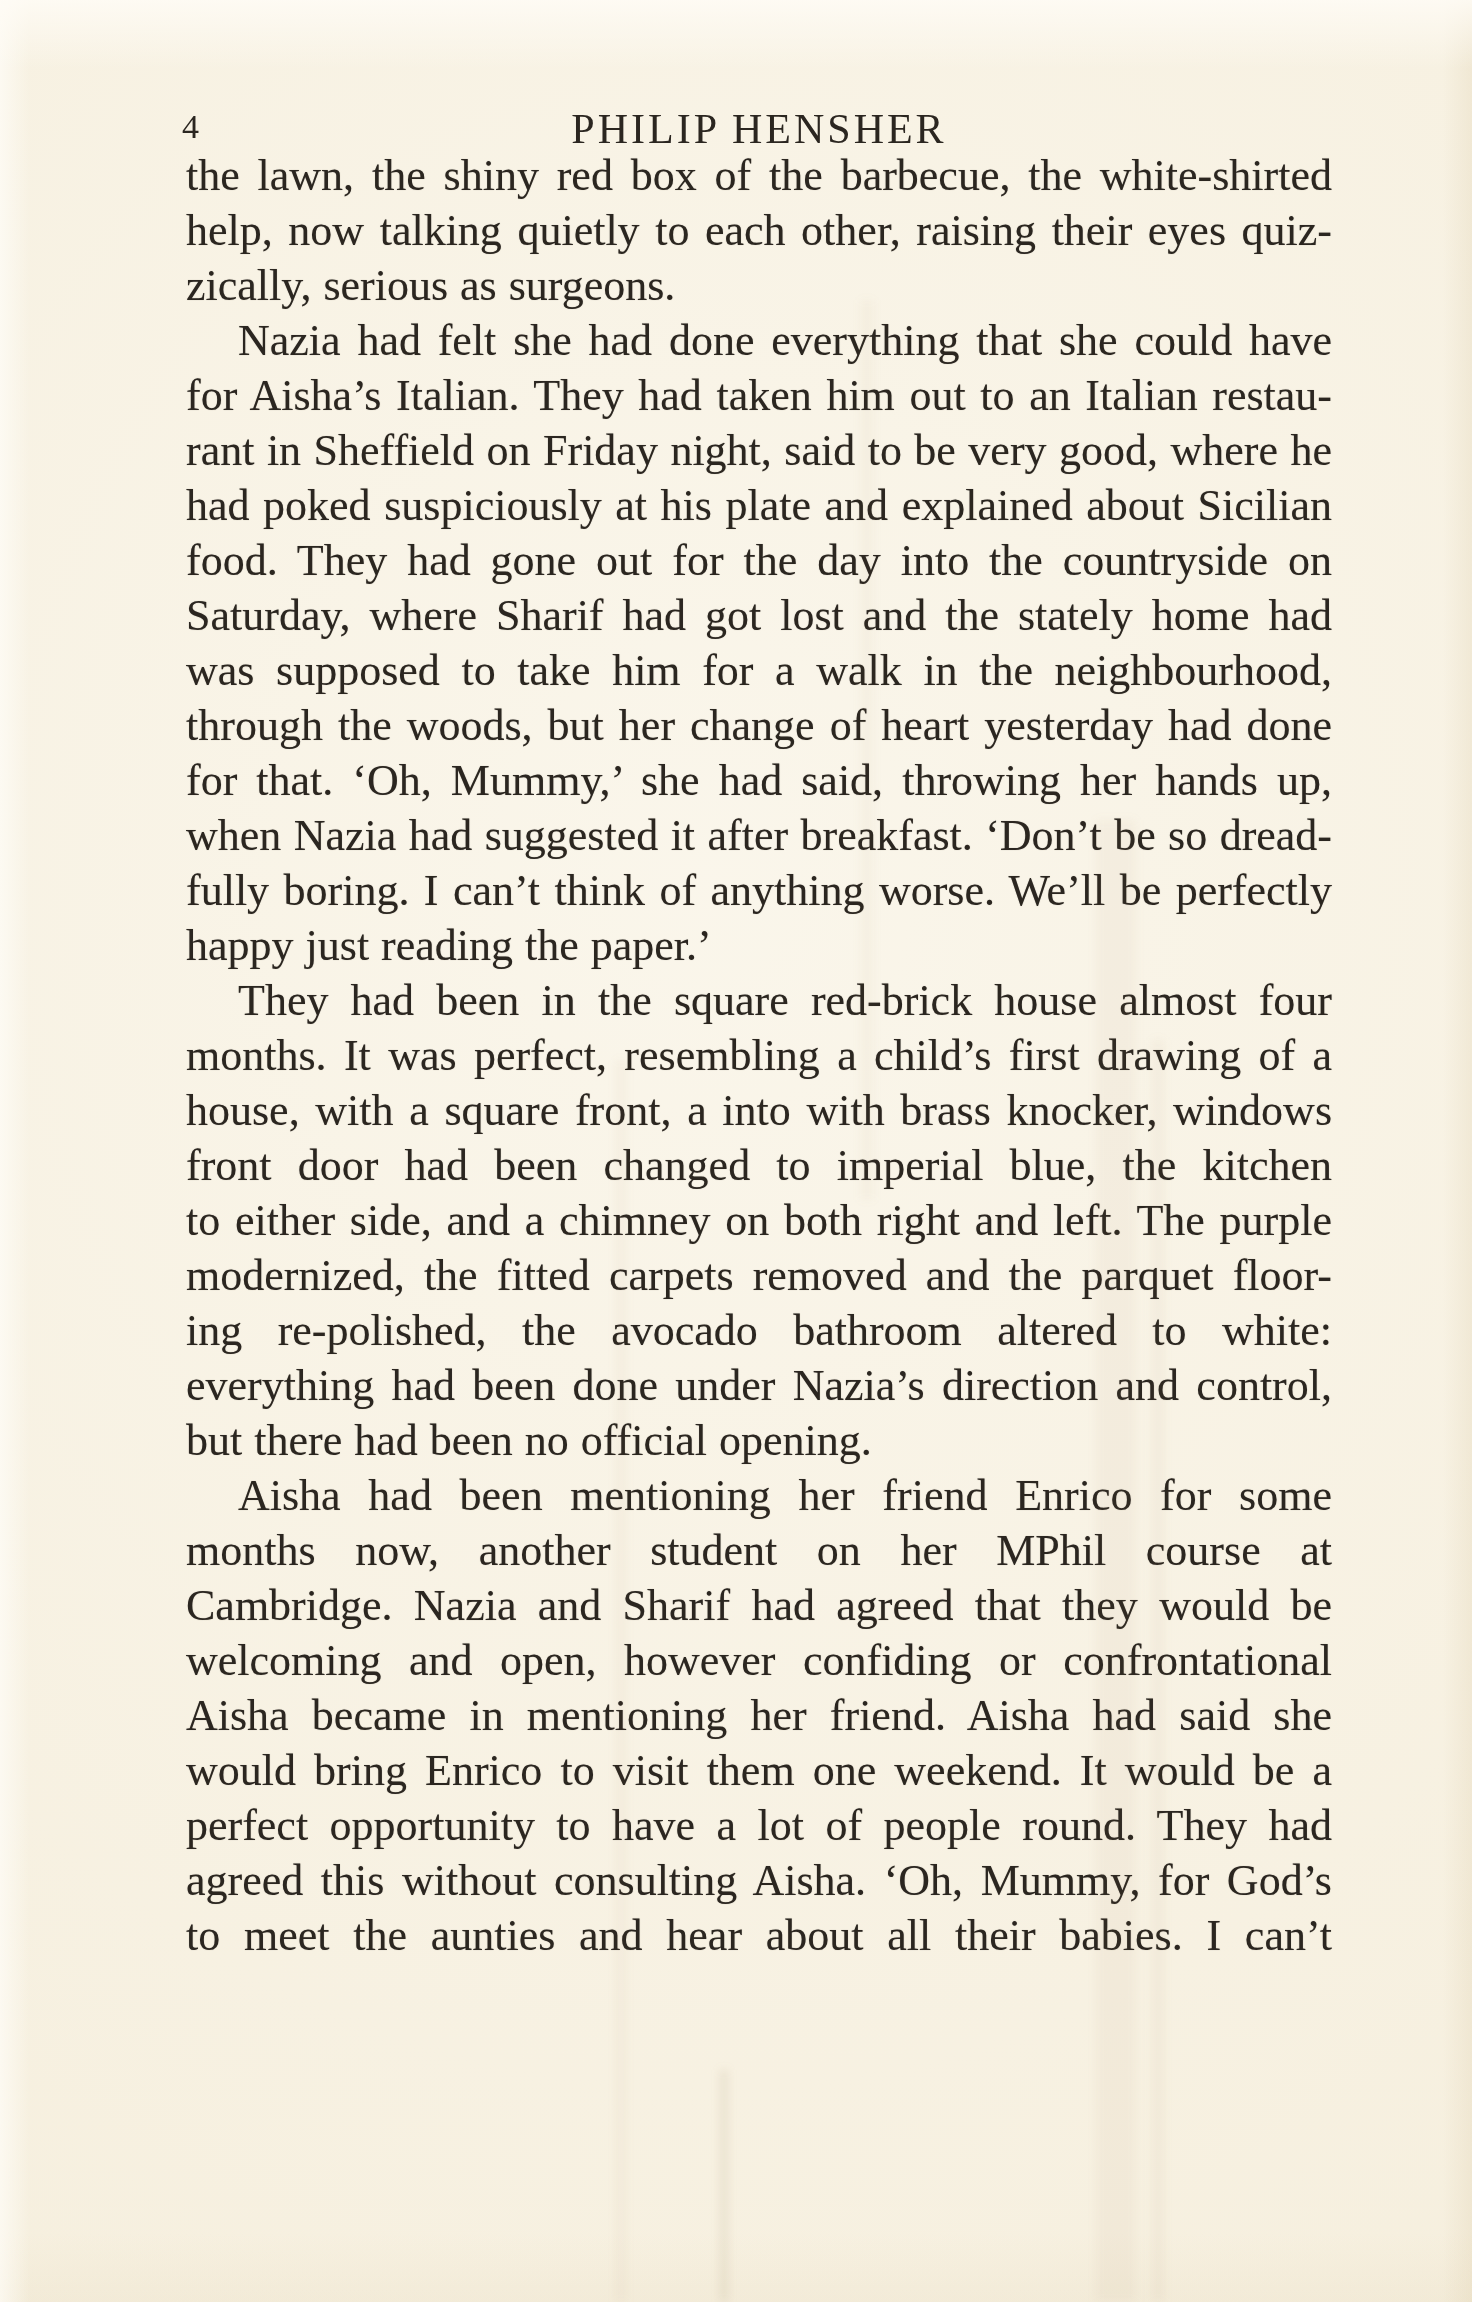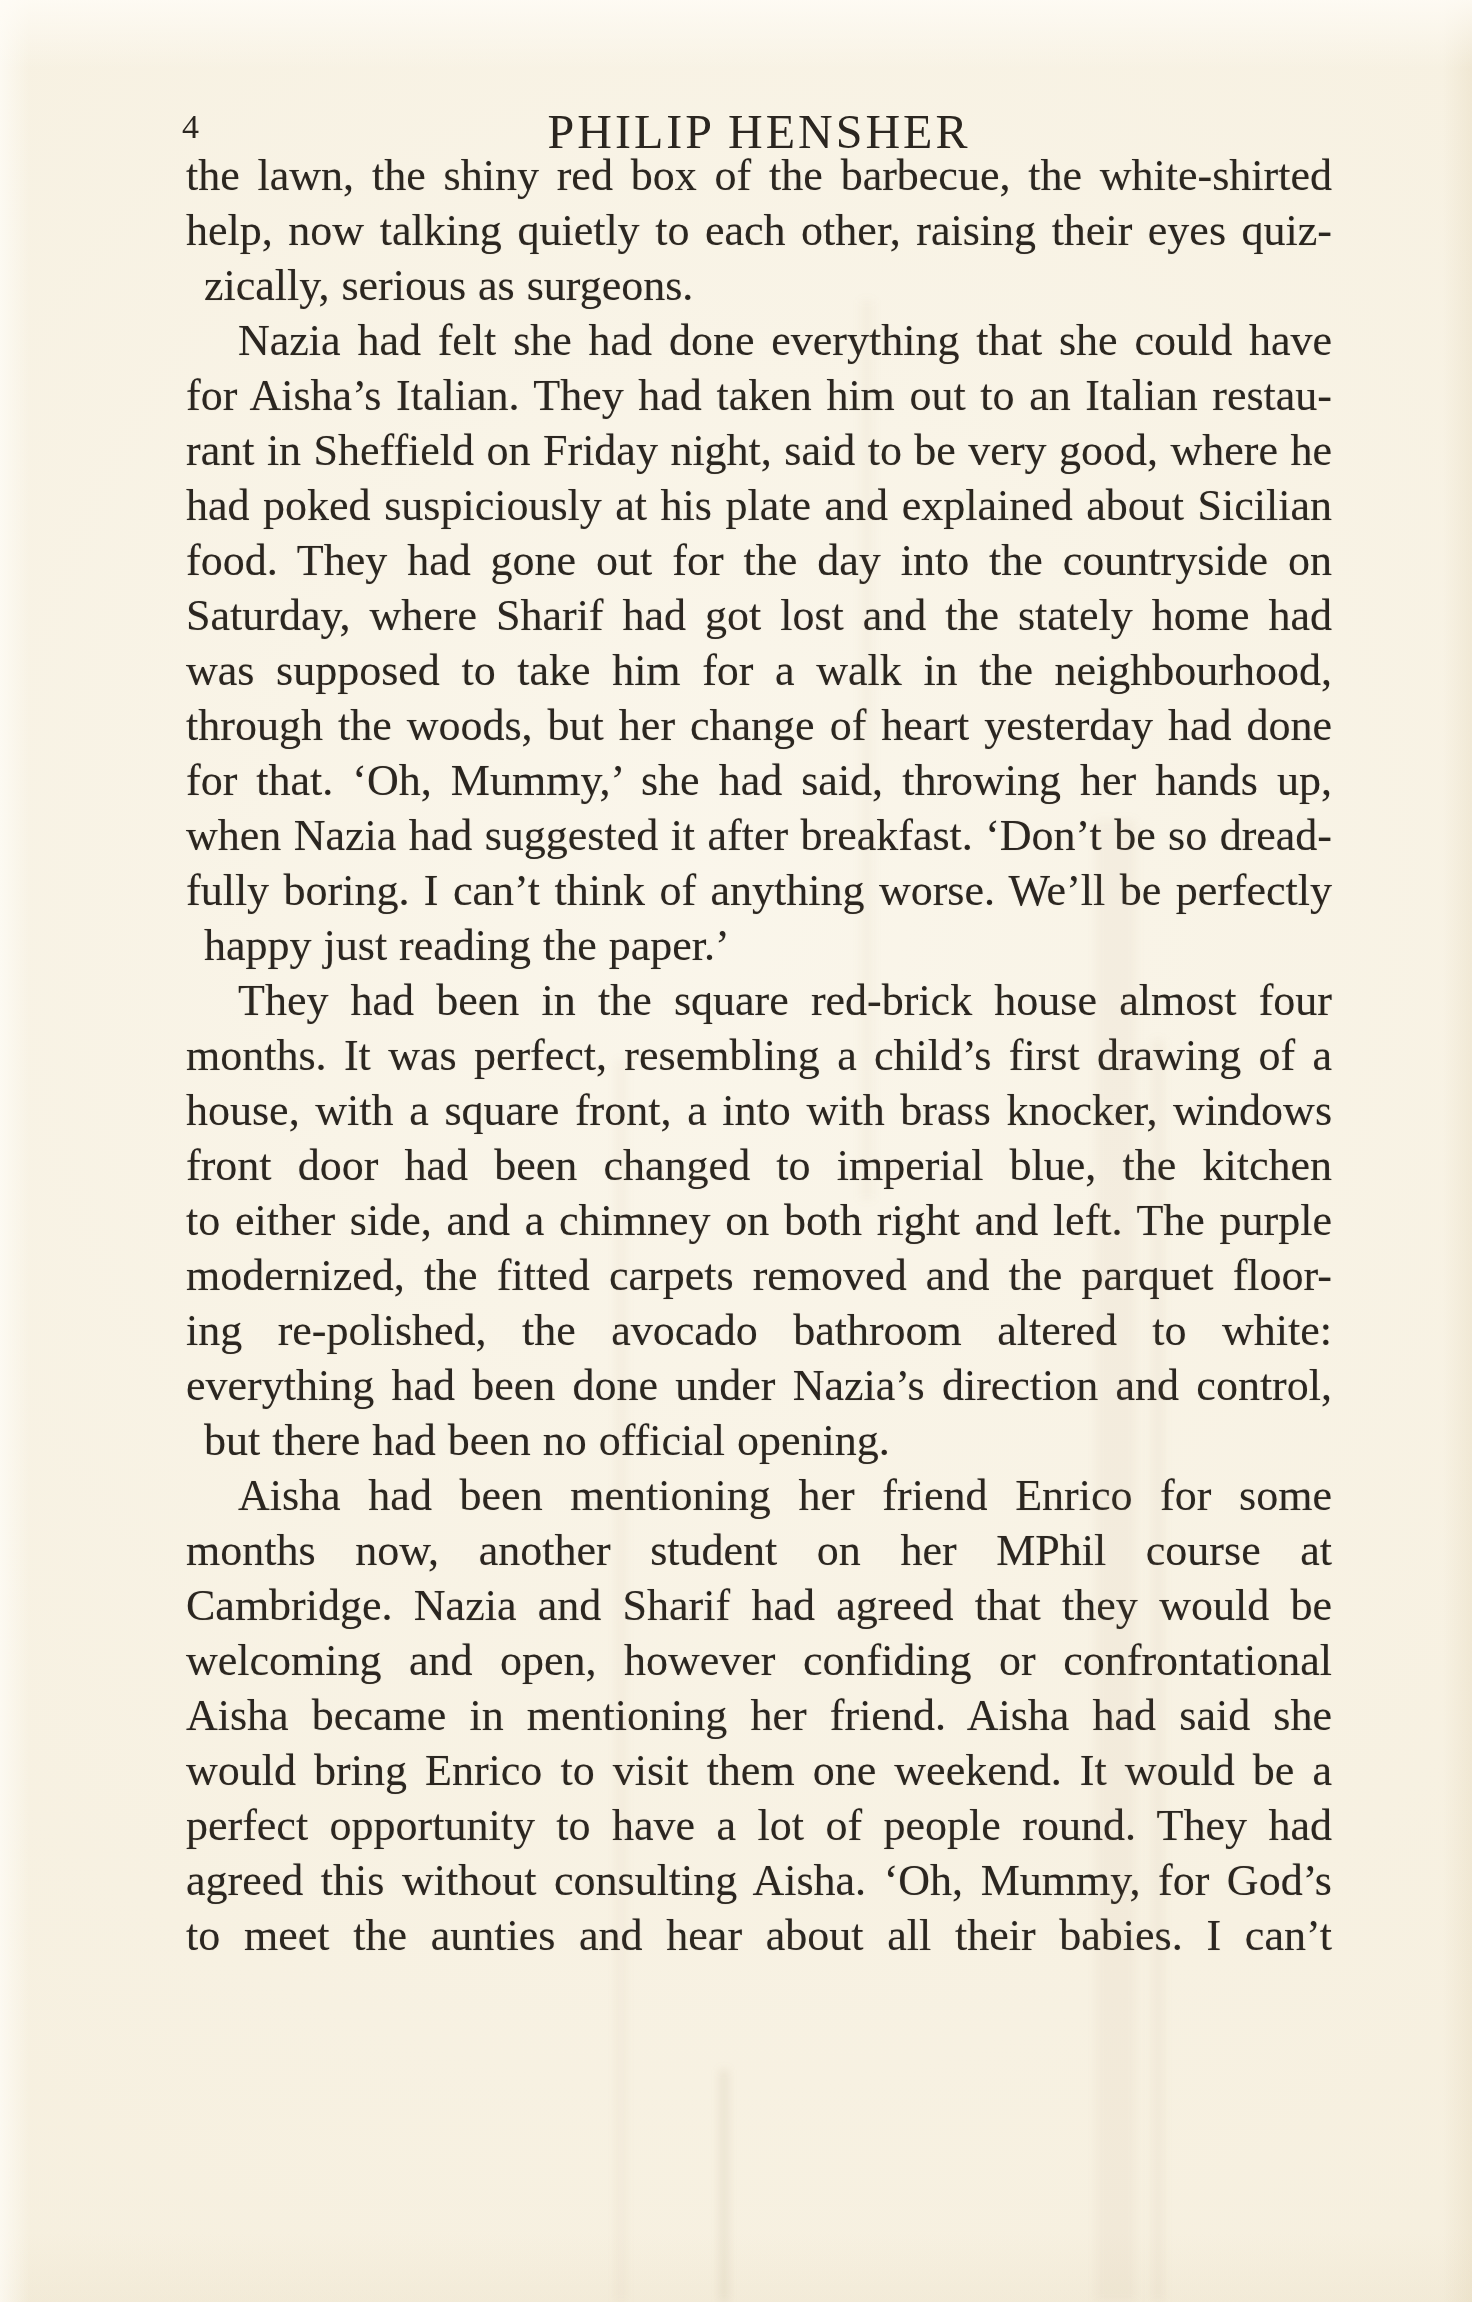--- a/index.html
+++ b/index.html
@@ -29,21 +29,21 @@
     font-size: 34px;
     line-height: 1;
     letter-spacing: 1px;
   }
   .running-header {
     position: absolute;
     left: 186px;
     top: 108px;
     width: 1146px;
     text-align: center;
-    font-size: 48px;
+    font-size: 42px;
     line-height: 1;
     letter-spacing: 3px;
     white-space: nowrap;
   }
   .body-text {
     position: absolute;
     left: 186px;
     top: 148px;
     width: 1146px;
     font-size: 44px;
@@ -54,21 +54,20 @@
   .line {
     text-align: justify;
     text-align-last: justify;
     white-space: normal;
     height: 55px;
     overflow: visible;
   }
   .line.para-end {
     text-align: left;
     text-align-last: left;
-    margin-left: 18px;
   }
   .line.indent {
     text-indent: 52px;
   }
   
   .streak {
     position: absolute;
     pointer-events: none;
     filter: blur(5px);
     background: rgba(150,125,85,0.07);

